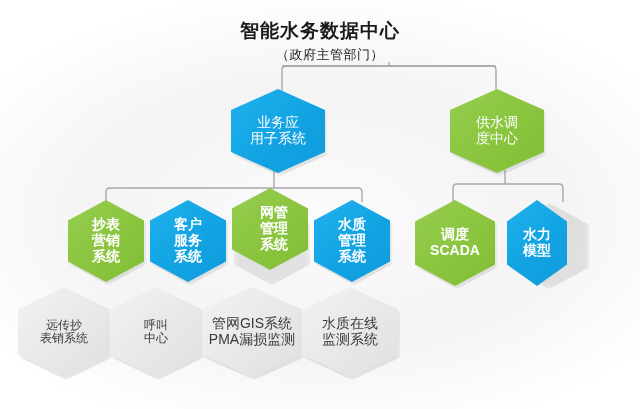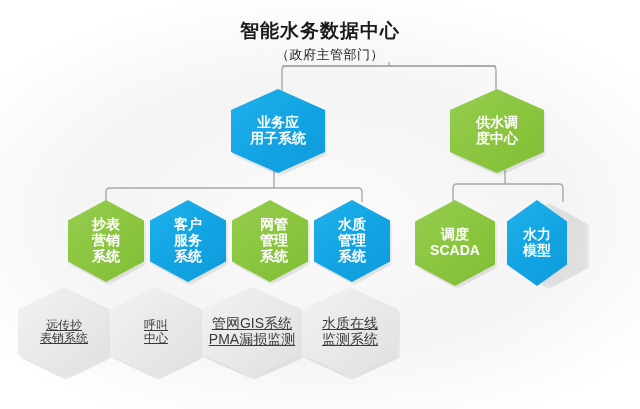--- a/index.html
+++ b/index.html
@@ -67,25 +67,25 @@
   .hex .line { display: block; white-space: nowrap; }
 
   .hex.blue  { background: linear-gradient(135deg, #1fb0ec 0%, #12a3e3 55%, #0f9bdb 100%); color:#ffffff; }
   .hex.green { background: linear-gradient(135deg, #95cc4e 0%, #8bc53f 55%, #81bd35 100%); color:#ffffff; }
   .hex.gray  {
     background: linear-gradient(135deg, #f2f2f2 0%, #e9e9e9 50%, #e0e0e0 100%);
     color: #3a3a3a;
   }
 
   
-  .hex.lvl1 { width: 94px; height: 84px; font-size: 14px; font-weight: bold; }
+  .hex.lvl1 { width: 94px; height: 84px; font-size: 14px; font-weight: normal; }
   
   .hex.lvl2 { width: 76px; height: 82px; font-size: 14px; font-weight: bold; }
   
-  .hex.lvl3 { width: 92px; height: 90px; font-size: 12px; font-weight: normal; text-decoration: underline; }
+  .hex.lvl3 { width: 92px; height: 90px; font-size: 12px; font-weight: normal; }
   .hex.lvl3.small { font-size: 14px; }
 
   .hex-shadow {
     position: absolute;
     -webkit-clip-path: polygon(50% 0%, 100% 25%, 100% 75%, 50% 100%, 0% 75%, 0% 25%);
     clip-path: polygon(50% 0%, 100% 25%, 100% 75%, 50% 100%, 0% 75%, 0% 25%);
     background: rgba(120,120,120,0.18);
     filter: blur(3px);
     pointer-events: none;
   }
@@ -139,21 +139,21 @@
   </div>
 
   <div class="hex-shadow" style="left:152px; top:203px; width:76px; height:82px;"></div>
   <div class="hex blue lvl2" style="left:150px; top:200px;">
     <span class="line">客户</span>
     <span class="line">服务</span>
     <span class="line">系统</span>
   </div>
 
   <div class="hex-shadow" style="left:234px; top:203px; width:76px; height:82px;"></div>
-  <div class="hex green lvl2" style="left:232px; top:200px;padding-left:8px;">
+  <div class="hex green lvl2" style="left:232px; top:188px;padding-left:8px;">
     <span class="line">网管</span>
     <span class="line">管理</span>
     <span class="line">系统</span>
   </div>
 
   <div class="hex-shadow" style="left:316px; top:203px; width:76px; height:82px;"></div>
   <div class="hex blue lvl2" style="left:314px; top:200px;">
     <span class="line">水质</span>
     <span class="line">管理</span>
     <span class="line">系统</span>

